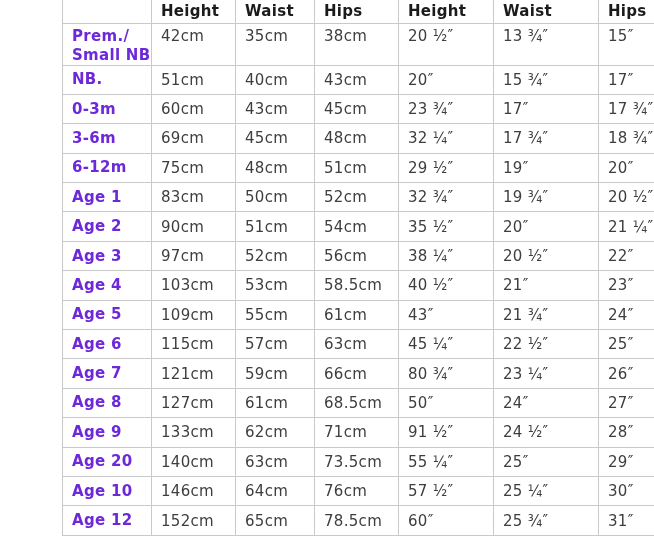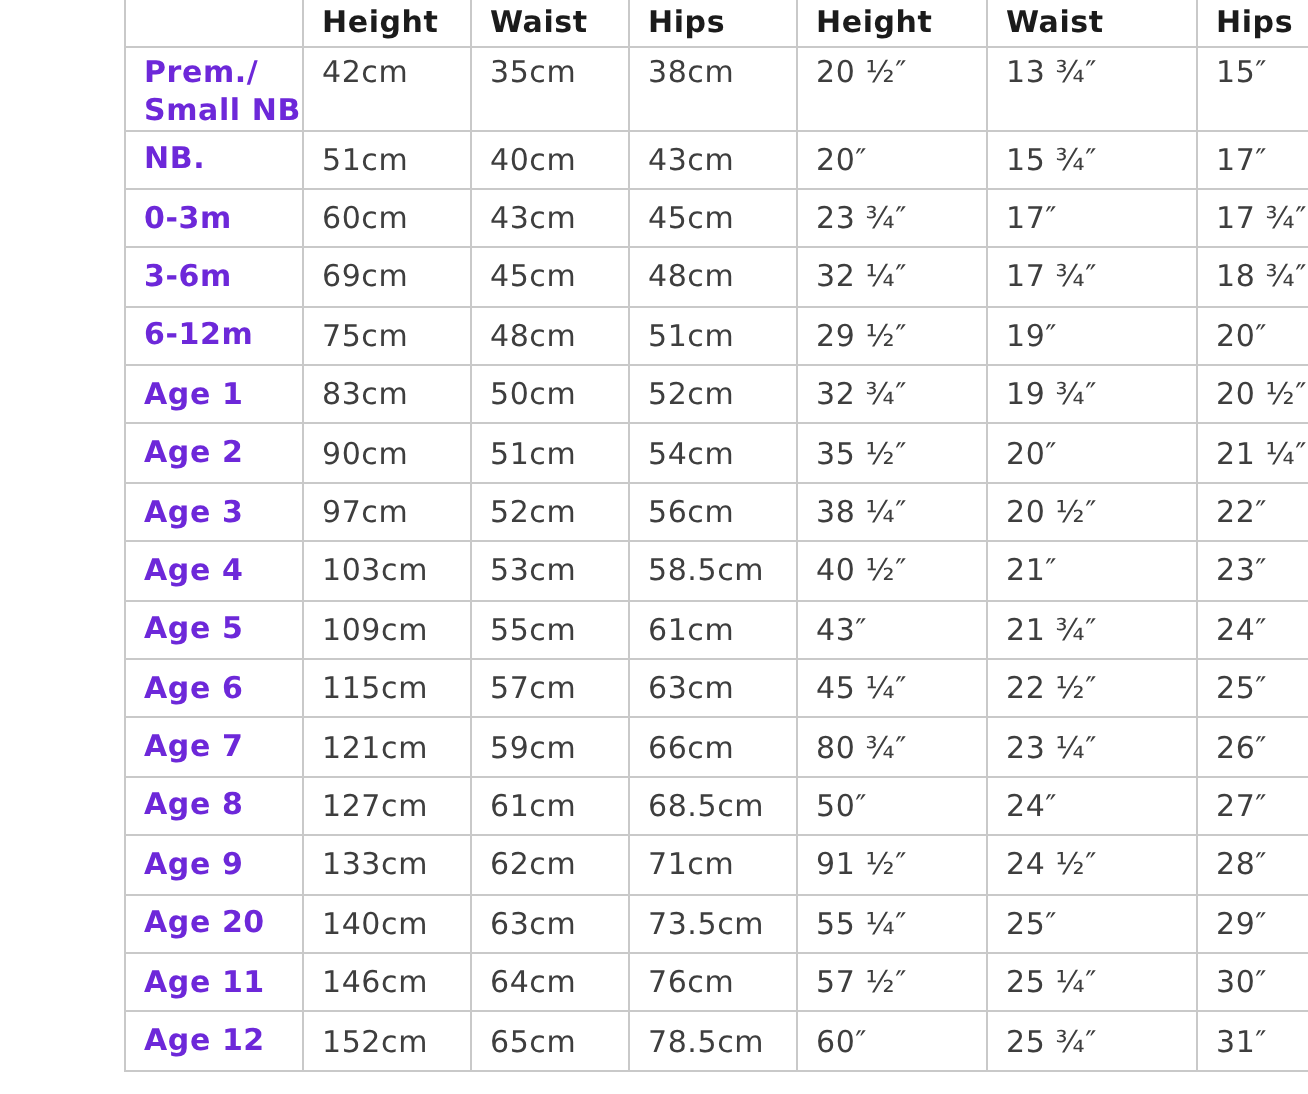--- a/index.html
+++ b/index.html
@@ -233,21 +233,21 @@
           <tr>
             <th class="rowlabel">Age 20</th>
             <td>140cm</td>
             <td>63cm</td>
             <td>73.5cm</td>
             <td>55 ¼″</td>
             <td>25″</td>
             <td>29″</td>
           </tr>
           <tr>
-            <th class="rowlabel">Age 11</th>
+            <th class="rowlabel">Age 10</th>
             <td>146cm</td>
             <td>64cm</td>
             <td>76cm</td>
             <td>57 ½″</td>
             <td>25 ¼″</td>
             <td>30″</td>
           </tr>
           <tr>
             <th class="rowlabel">Age 12</th>
             <td>152cm</td>

